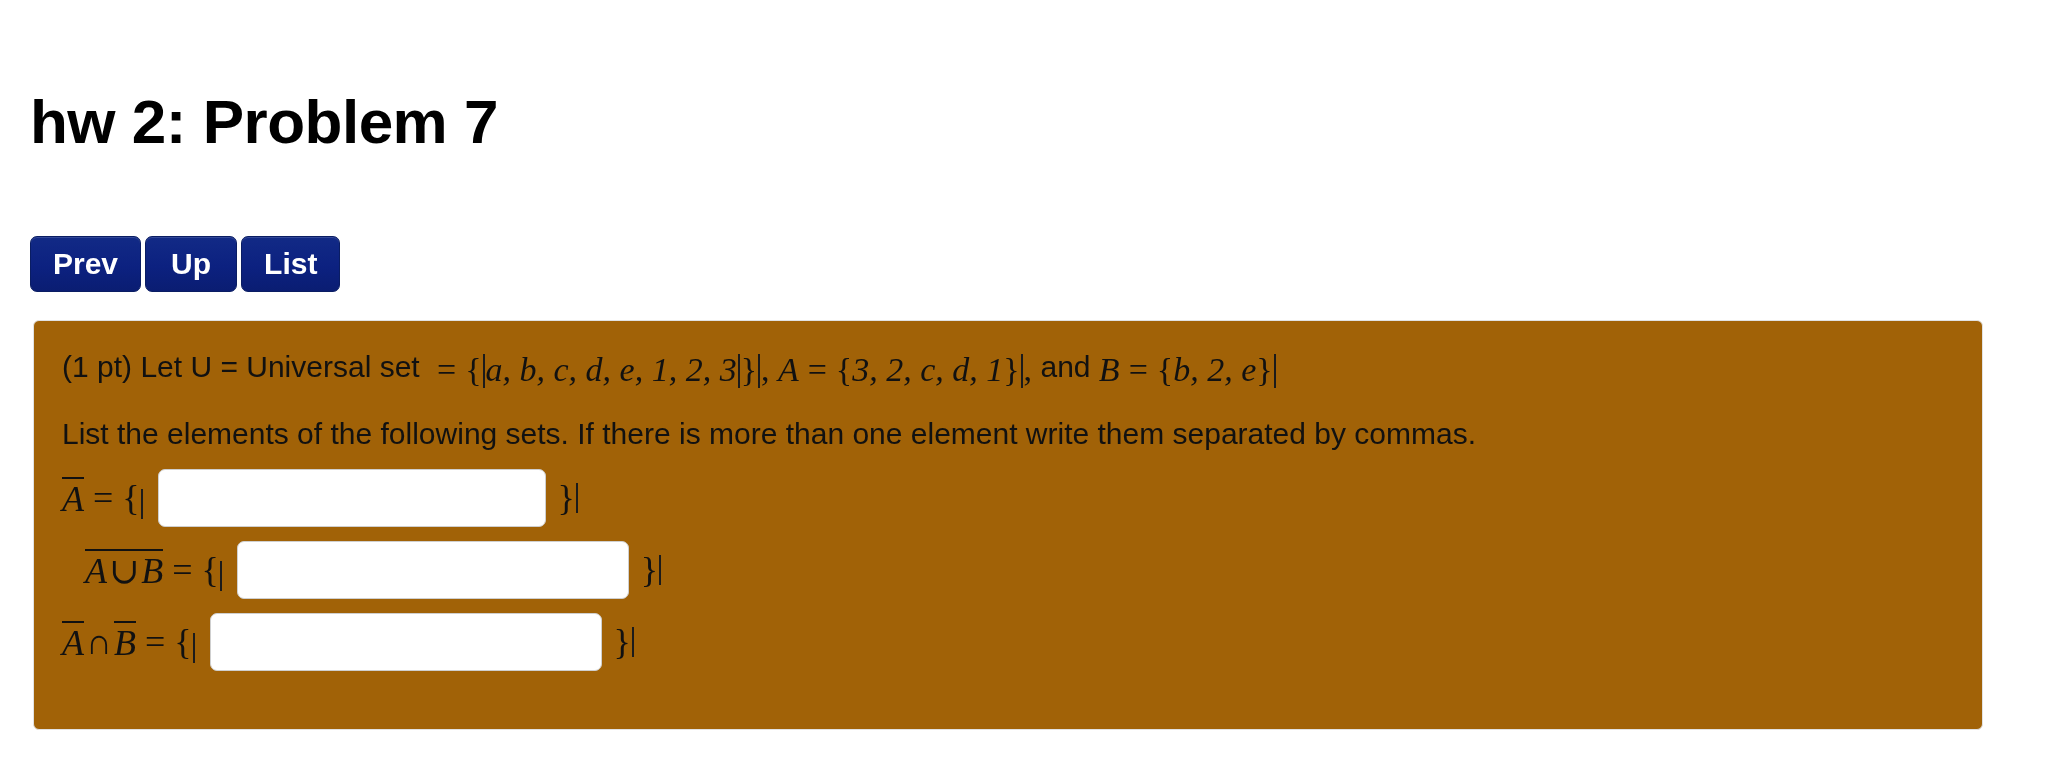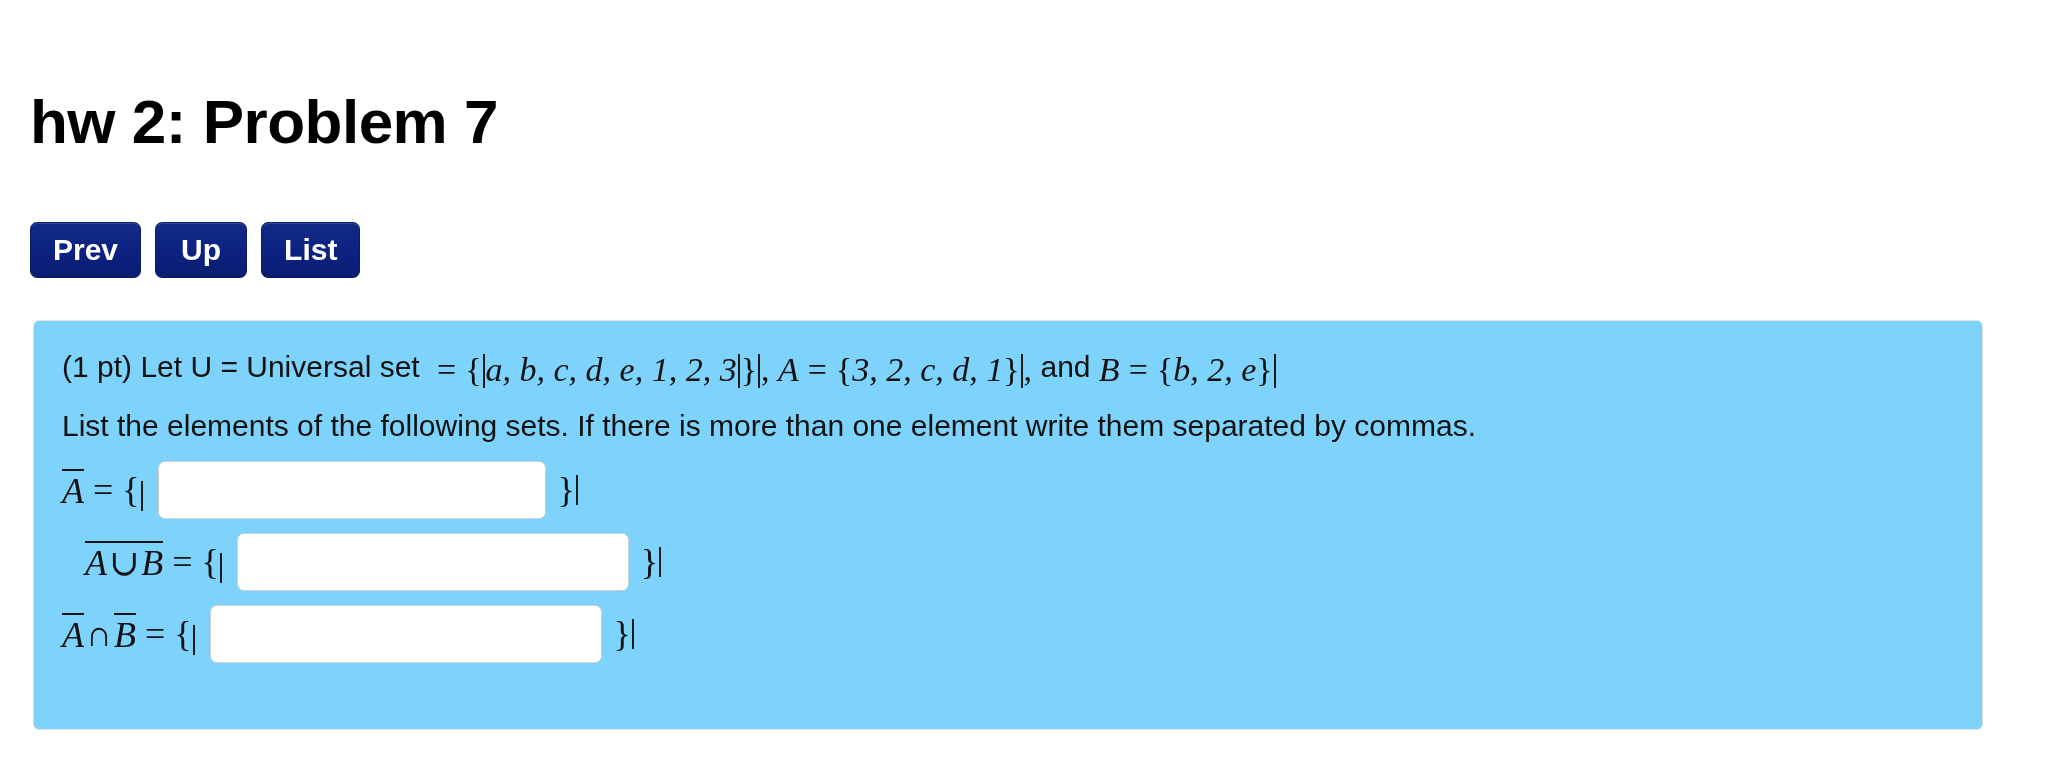--- a/index.html
+++ b/index.html
@@ -34,24 +34,24 @@
     line-height: 72px;
     letter-spacing: -0.5px;
     color: #000000;
     white-space: nowrap;
   }
 
   
   .nav-bar {
     position: absolute;
     left: 30px;
-    top: 222px;
+    top: 236px;
     display: flex;
     align-items: flex-start;
-    gap: 14px;
+    gap: 4px;
   }
   .nav-btn {
     display: inline-flex;
     align-items: center;
     justify-content: center;
     height: 56px;
     min-width: 92px;
     padding: 0 22px;
     box-sizing: border-box;
     border: 1px solid #0a1d63;
@@ -70,34 +70,34 @@
   }
 
   
   .problem-panel {
     position: absolute;
     left: 33px;
     top: 320px;
     width: 1950px;
     height: 410px;
     box-sizing: border-box;
-    background: #7dd3fc;
+    background: #a16207;
     border: 1px solid #e2e2e2;
     border-radius: 6px;
     padding: 22px 28px 0 28px;
   }
 
   .stmt-line {
     font-family: "Liberation Sans", sans-serif;
     font-size: 30px;
     line-height: 48px;
     color: #111111;
     white-space: nowrap;
   }
-  .stmt-line.second { margin-top: 8px; }
+  .stmt-line.second { margin-top: 16px; }
 
   
   .math {
     font-family: "Liberation Serif", "DejaVu Serif", serif;
     font-size: 34px;
     color: #111111;
     white-space: nowrap;
     display: inline-block;
     vertical-align: -4px;
   }

